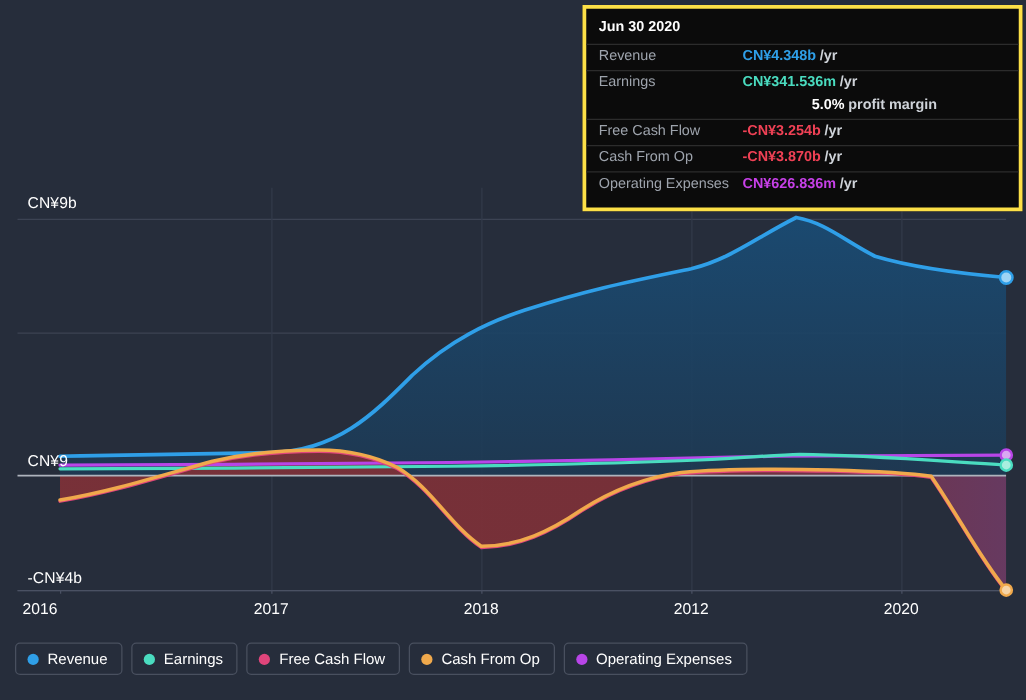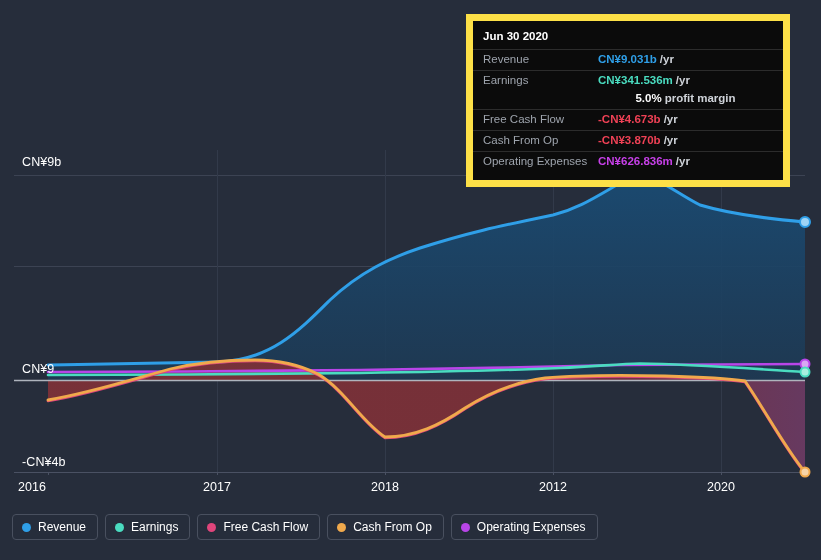--- a/index.html
+++ b/index.html
@@ -49,25 +49,25 @@
     color: #ffffff;
     font-size: 12.5px;
     transform: translateX(-50%);
     white-space: nowrap;
   }
 
   
   #tooltip {
     position: absolute;
     left: 466px;
-    top: 14px;
-    width: 324px;
+    top: 4px;
+    width: 352px;
     box-sizing: border-box;
     background: #0b0b0b;
-    border: 7px solid #fde047;
+    border: 3px solid #fde047;
     padding: 9px 0 8px 0;
   }
   #tooltip-date {
     color: #ffffff;
     font-size: 11.5px;
     font-weight: bold;
     padding: 0 10px 7px 10px;
   }
   .tt-row {
     display: flex;
@@ -249,39 +249,39 @@
   <div class="x-label" style="left:217px">2017</div>
   <div class="x-label" style="left:385px">2018</div>
   <div class="x-label" style="left:553px">2012</div>
   <div class="x-label" style="left:721px">2020</div>
 
   <div id="tooltip">
     <div id="tooltip-date">Jun 30 2020</div>
 
     <div class="tt-row">
       <span class="tt-key">Revenue</span>
-      <span class="tt-val" style="color:#2f9fe8">CN¥9.031b</span>
+      <span class="tt-val" style="color:#2f9fe8">CN¥4.348b</span>
       <span class="tt-unit">/yr</span>
     </div>
 
     <div class="tt-row">
       <span class="tt-key">Earnings</span>
       <span class="tt-val" style="color:#4adcc0">CN¥341.536m</span>
       <span class="tt-unit">/yr</span>
     </div>
 
     <div class="tt-row no-line">
       <span class="tt-key"></span>
       <span class="tt-val" style="color:#ffffff">5.0%</span>
       <span class="tt-unit">profit margin</span>
     </div>
 
     <div class="tt-row">
       <span class="tt-key">Free Cash Flow</span>
-      <span class="tt-val" style="color:#ef4155">-CN¥4.673b</span>
+      <span class="tt-val" style="color:#ef4155">-CN¥3.254b</span>
       <span class="tt-unit">/yr</span>
     </div>
 
     <div class="tt-row">
       <span class="tt-key">Cash From Op</span>
       <span class="tt-val" style="color:#ef4155">-CN¥3.870b</span>
       <span class="tt-unit">/yr</span>
     </div>
 
     <div class="tt-row">

